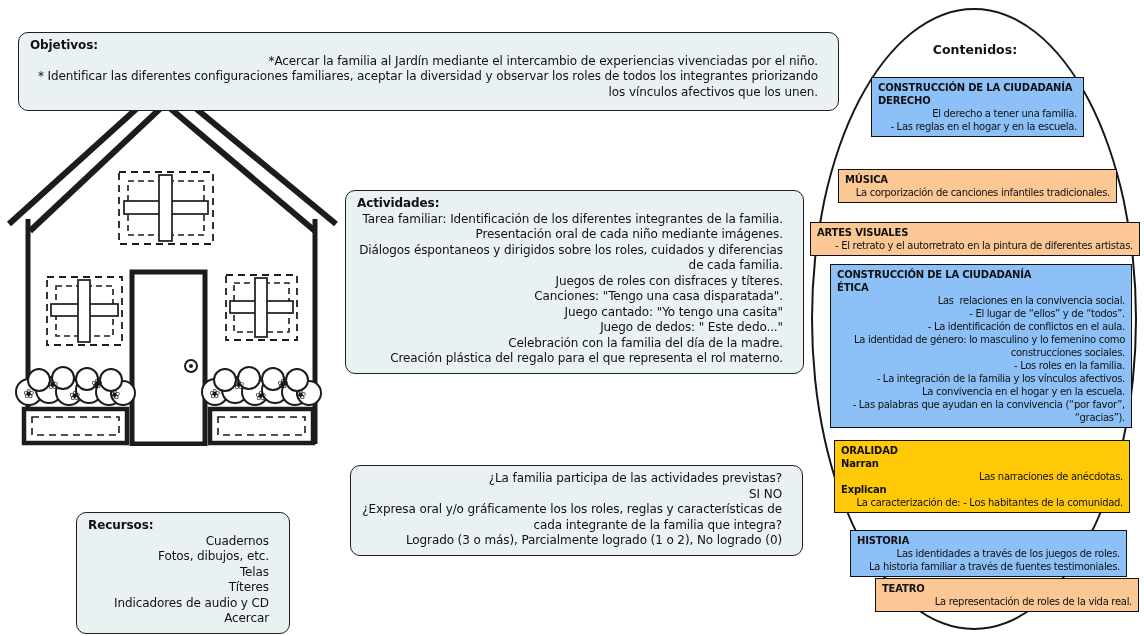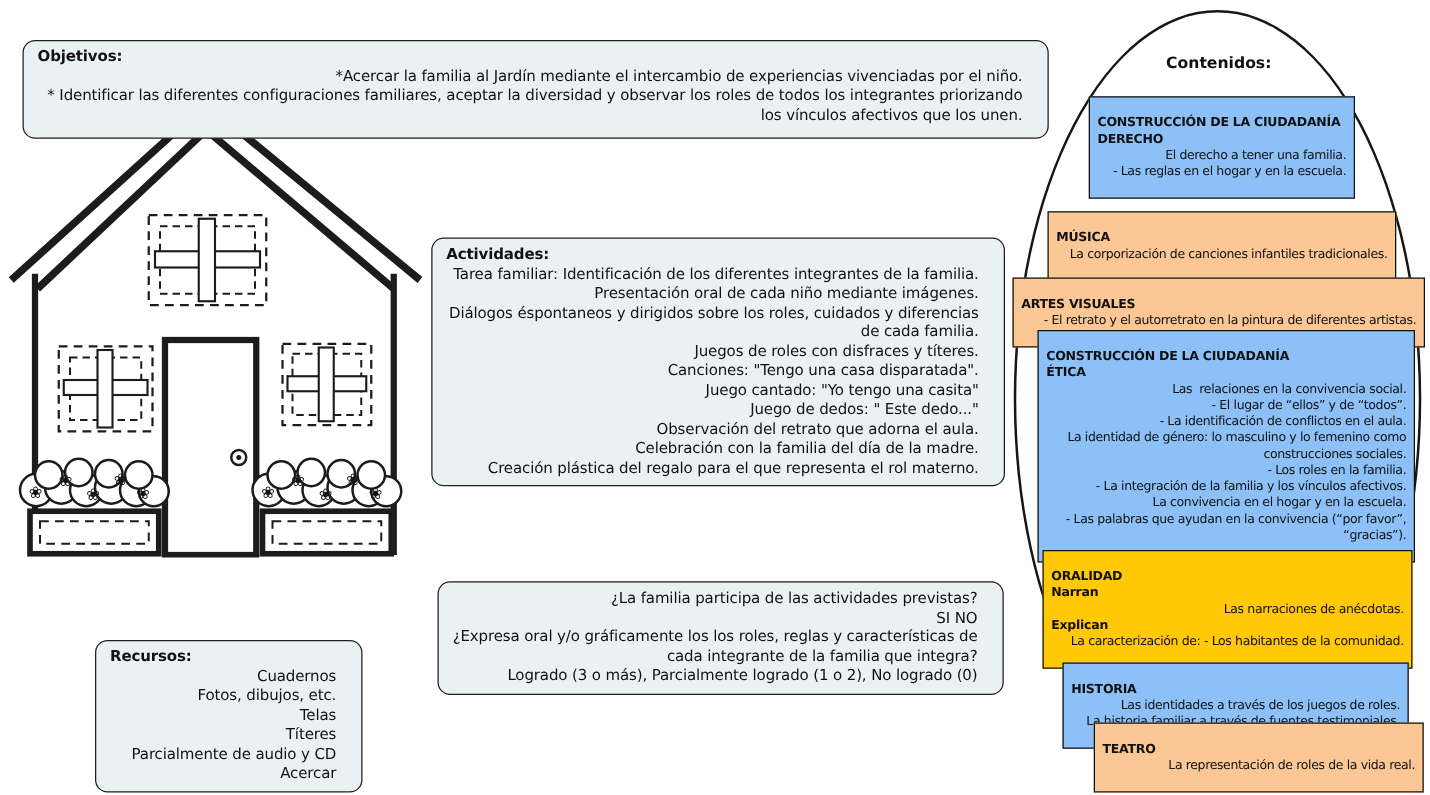--- a/index.html
+++ b/index.html
@@ -12,21 +12,21 @@
   .panel{
     position:absolute; box-sizing:border-box;
     background:#E9F1F3; border:1.6px solid #1f1f1f; border-radius:10px;
     padding:5px 20px 6px 11px;
     font-size:12px; line-height:15.5px; letter-spacing:-0.1px;margin-top:18px;
   }
   .panel-title{font-weight:bold;}
   
   .cbox{
     position:absolute; box-sizing:border-box;
-    border:1.3px solid #111; padding:14px 6px;
+    border:1.3px solid #111; padding:3px 6px;
     font-size:10px; line-height:13px; letter-spacing:-0.3px;
   }
   .cbox-h{font-weight:bold; letter-spacing:-0.2px;}
   .cline{white-space:pre-wrap;text-align:right;}
   .contenidos-title{
     position:absolute; font-weight:bold; font-size:12.5px; text-align:center;
   }
   .ellipse{
     position:absolute; border:2px solid #161616; border-radius:50%;
     box-sizing:border-box; background:transparent;
@@ -134,39 +134,38 @@
 
   <div class="panel" style="left: 345px; top: 172px; width: 459px; background-color: rgb(233, 241, 243);">
     <div class="panel-title">Actividades:</div>
     <div class="cline">Tarea familiar: Identificación de los diferentes integrantes de la familia.</div>
     <div class="cline">Presentación oral de cada niño mediante imágenes.</div>
     <div class="cline">Diálogos éspontaneos y dirigidos sobre los roles, cuidados y diferencias de cada familia.</div>
     <div class="cline">Juegos de roles con disfraces y títeres.</div>
     <div class="cline">Canciones: "Tengo una casa disparatada".</div>
     <div class="cline">Juego cantado: "Yo tengo una casita"</div>
     <div class="cline">Juego de dedos: " Este dedo..."</div>
-    <div class="cline">Observación del retrato que adorna el aula.</div>
     <div class="cline">Celebración con la familia del día de la madre.</div>
     <div class="cline">Creación plástica del regalo para el que representa el rol materno.</div>
   </div>
 
   <div class="panel" style="left: 350px; top: 447px; width: 453px; background-color: rgb(233, 241, 243);">
     <div class="cline">¿La familia participa de las actividades previstas?</div>
     <div class="cline">SI NO</div>
     <div class="cline">¿Expresa oral y/o gráficamente los los roles, reglas y características de cada integrante de la familia que integra?</div>
     <div class="cline">Logrado (3 o más), Parcialmente logrado (1 o 2), No logrado (0)</div>
   </div>
 
   <div class="panel" style="left: 76px; top: 494px; width: 214px; background-color: rgb(233, 241, 243);">
     <div class="panel-title">Recursos:</div>
     <div class="cline">Cuadernos</div>
     <div class="cline">Fotos, dibujos, etc.</div>
     <div class="cline">Telas</div>
     <div class="cline">Títeres</div>
-    <div class="cline">Parcialmente de audio y CD</div>
+    <div class="cline">Indicadores de audio y CD</div>
     <div class="cline">Acercar</div>
   </div>
 
   <div class="contenidos-title" style="left:875px;top:42px;width:200px;">Contenidos:</div>
 
   <div class="cbox" style="left: 871px; top: 77px; width: 213px; background-color: rgb(140, 192, 247);">
     <div class="cbox-h">CONSTRUCCIÓN DE LA CIUDADANÍA</div>
     <div class="cbox-h">DERECHO</div>
     <div class="cline">El derecho a tener una familia.</div>
     <div class="cline">- Las reglas en el hogar y en la escuela.</div>

